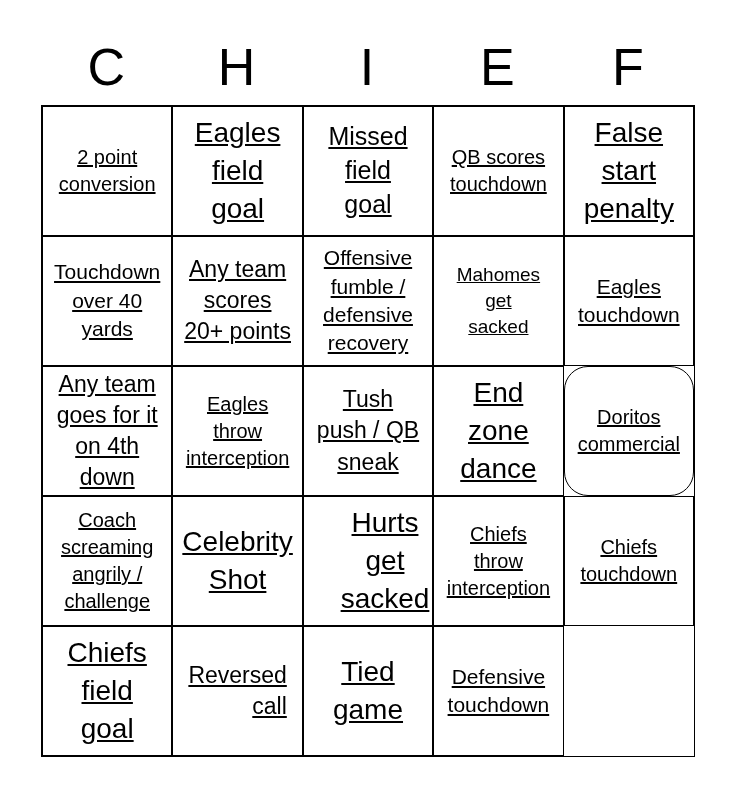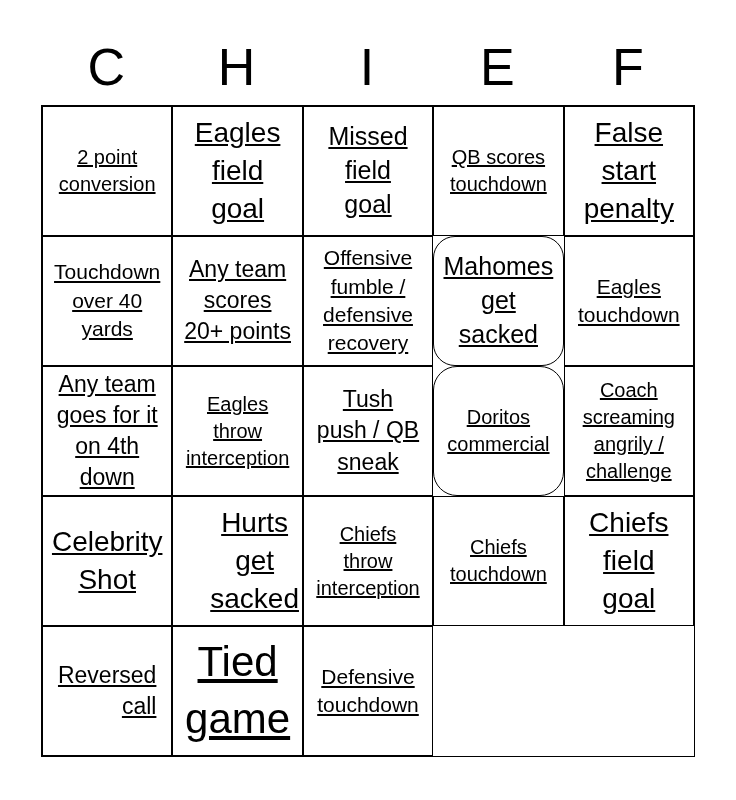--- a/index.html
+++ b/index.html
@@ -89,35 +89,38 @@
   <div class="cell" style="font-size: 21px;">Touchdown
 over 40
 yards</div>
   <div class="cell" style="font-size: 23px;">Any team
 scores
 20+ points</div>
   <div class="cell" style="font-size: 21px;">Offensive
 fumble /
 defensive
 recovery</div>
-  <div class="cell" style="font-size: 25px; border-radius: 22px;">Mahomes
+  <div class="cell" style="font-size: 19px;">Mahomes
 get
 sacked</div>
   <div class="cell" style="font-size: 21px;">Eagles
 touchdown</div>
   <div class="cell" style="font-size: 23px;">Any team
 goes for it
 on 4th
 down</div>
   <div class="cell" style="font-size: 20px;">Eagles
 throw
 interception</div>
   <div class="cell" style="font-size: 23px;">Tush
 push / QB
 sneak</div>
+  <div class="cell" style="font-size: 28px;">End
+zone
+dance</div>
   <div class="cell" style="font-size: 20px; border-radius: 24px;">Doritos
 commercial</div>
   <div class="cell" style="font-size: 20px;">Coach
 screaming
 angrily /
 challenge</div>
   <div class="cell" style="font-size: 28px;">Celebrity
 Shot</div>
   <div class="cell" style="font-size: 28px; padding-left: 36px;">Hurts
 get
@@ -125,17 +128,17 @@
   <div class="cell" style="font-size: 20px;">Chiefs
 throw
 interception</div>
   <div class="cell" style="font-size: 20px;">Chiefs
 touchdown</div>
   <div class="cell" style="font-size: 28px;">Chiefs
 field
 goal</div>
   <div class="cell" style="font-size: 23px; text-align: right;">Reversed
 call</div>
-  <div class="cell" style="font-size: 42px;">Tied
+  <div class="cell" style="font-size: 28px;">Tied
 game</div>
   <div class="cell" style="font-size: 21px;">Defensive
 touchdown</div>
 </div>
 
 </body></html>

